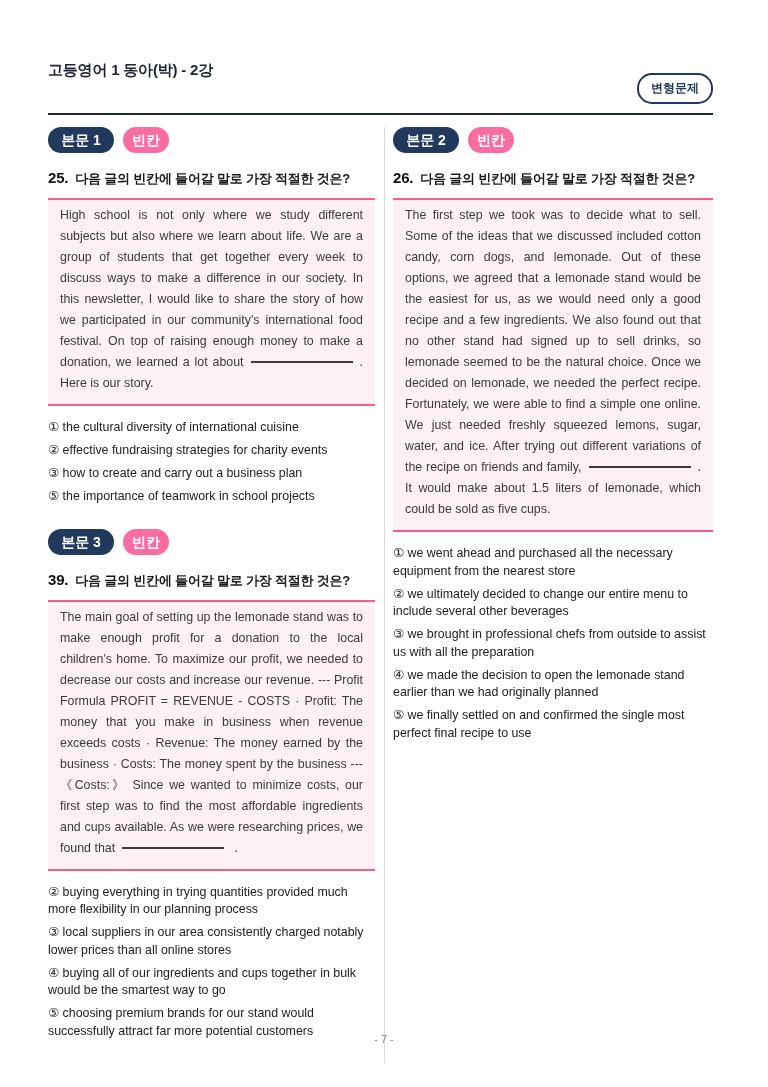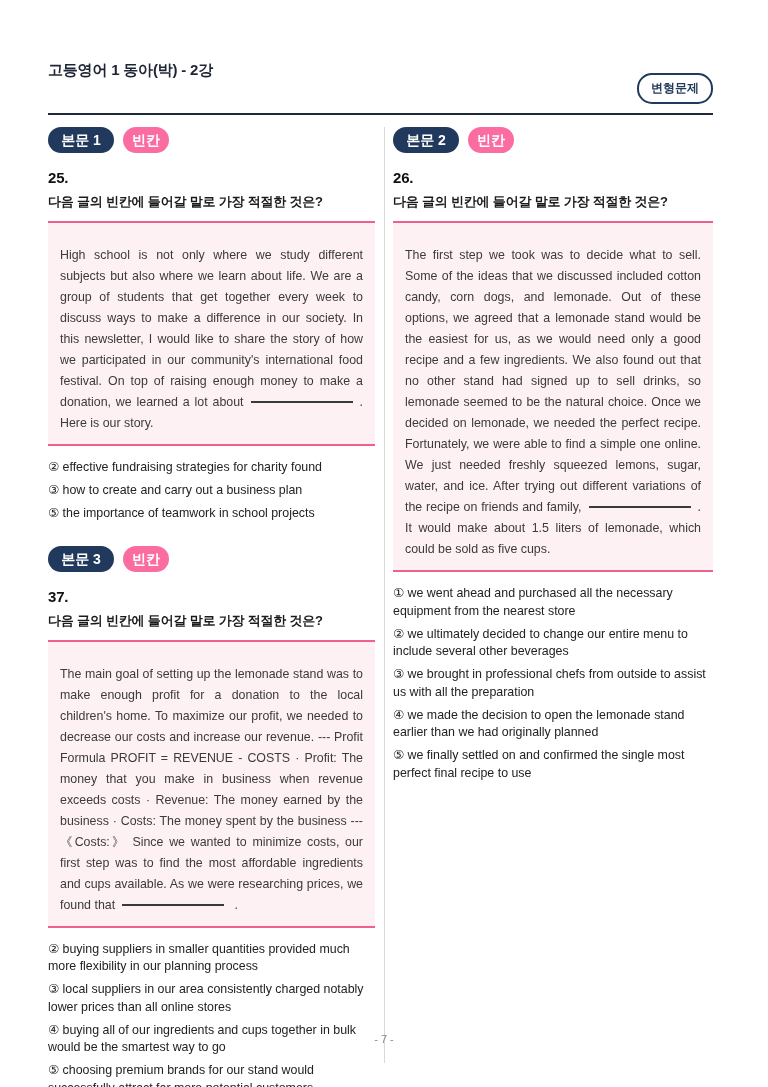--- a/index.html
+++ b/index.html
@@ -65,30 +65,29 @@
   }
   .badge.navy{background:var(--navy);width:66px;}
   .badge.pink{background:var(--pink);width:46px;}
 
   
   .prompt{
     margin:16px 0 10px;
     font-size:13px;font-weight:bold;color:#1a1a1a;
     display:flex;gap:7px;align-items:baseline;
     letter-spacing:-0.2px;
-    flex-direction:column;
   }
   .qnum{font-size:15px;color:#111;}
 
   
   .passage{
     background:var(--pink-bg);
     border-top:2px solid var(--pink-border);
     border-bottom:2px solid var(--pink-border);
-    padding:22px 12px 10px;
+    padding:5px 12px 10px;
   }
   .passage p{
     margin:0;font-size:12.4px;line-height:21px;color:#3b3b3b;
     text-align:justify;
   }
   .blank{
     display:inline-block;width:102px;height:3px;
     border-bottom:2.2px solid #3a3a3a;
     margin:0 7px;
     transform:translateY(-3px);
@@ -131,40 +130,41 @@
           <span class="badge pink">빈칸</span>
         </div>
         <h2 class="prompt">
           <span class="qnum">25.</span>
           <span>다음 글의 빈칸에 들어갈 말로 가장 적절한 것은?</span>
         </h2>
         <div class="passage">
           <p><span>High school is not only where we study different subjects but also where we learn about life. We are a group of students that get together every week to discuss ways to make a difference in our society. In this newsletter, I would like to share the story of how we participated in our community's international food festival. On top of raising enough money to make a donation, we learned a lot about</span><span class="blank"></span><span>. Here is our story.</span></p>
         </div>
         <ol class="options">
-          <li>② effective fundraising strategies for charity found</li>
+          <li>① the cultural diversity of international cuisine</li>
+          <li>② effective fundraising strategies for charity events</li>
           <li>③ how to create and carry out a business plan</li>
           <li>⑤ the importance of teamwork in school projects</li>
         </ol>
       </section>
 
       <section class="question">
         <div class="badge-row">
           <span class="badge navy">본문 3</span>
           <span class="badge pink">빈칸</span>
         </div>
         <h2 class="prompt">
-          <span class="qnum">37.</span>
+          <span class="qnum">39.</span>
           <span>다음 글의 빈칸에 들어갈 말로 가장 적절한 것은?</span>
         </h2>
         <div class="passage">
           <p><span>The main goal of setting up the lemonade stand was to make enough profit for a donation to the local children's home. To maximize our profit, we needed to decrease our costs and increase our revenue. --- Profit Formula PROFIT = REVENUE - COSTS · Profit: The money that you make in business when revenue exceeds costs · Revenue: The money earned by the business · Costs: The money spent by the business --- 《Costs:》 Since we wanted to minimize costs, our first step was to find the most affordable ingredients and cups available. As we were researching prices, we found that</span><span class="blank"></span><span> .</span></p>
         </div>
         <ol class="options">
-          <li>② buying suppliers in smaller quantities provided much more flexibility in our planning process</li>
+          <li>② buying everything in trying quantities provided much more flexibility in our planning process</li>
           <li>③ local suppliers in our area consistently charged notably lower prices than all online stores</li>
           <li>④ buying all of our ingredients and cups together in bulk would be the smartest way to go</li>
           <li>⑤ choosing premium brands for our stand would successfully attract far more potential customers</li>
         </ol>
       </section>
 
     </div>
 
     <div class="col-divider"></div>
 

